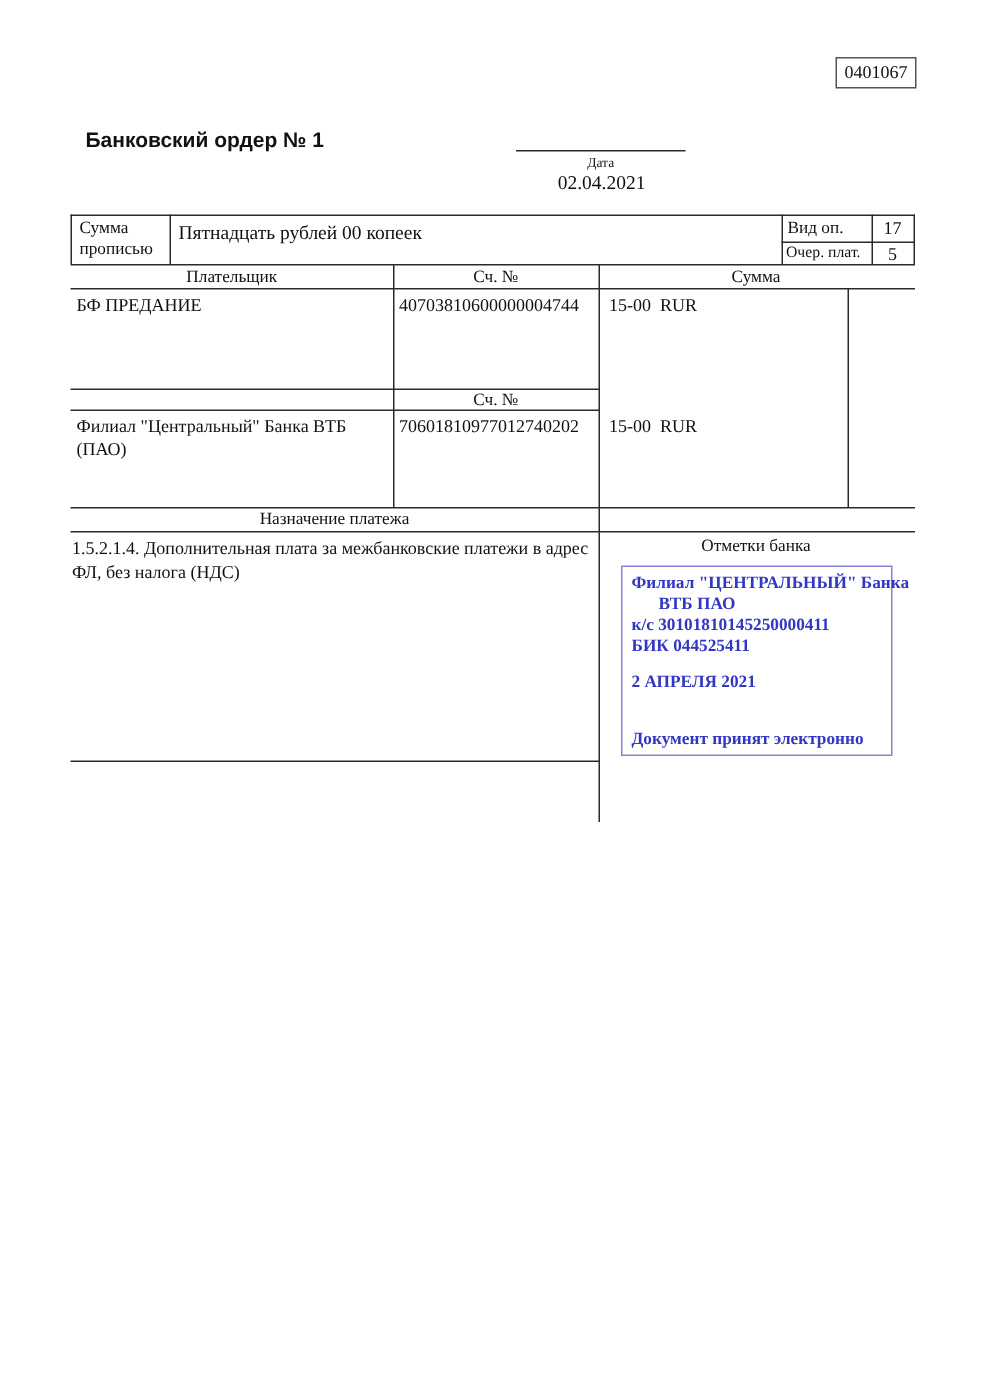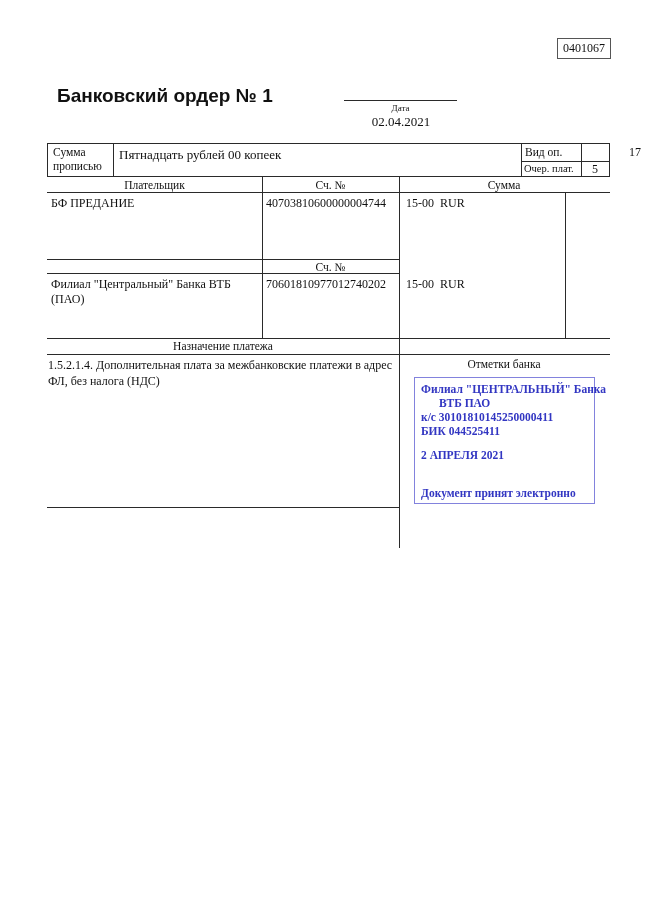--- a/index.html
+++ b/index.html
@@ -15,21 +15,21 @@
   .c{text-align:center;white-space:normal;}
   .lbl{font-size:11.5px;}
   .hl{position:absolute;height:1px;background:#2a2a2a;}
   .vl{position:absolute;width:1px;background:#2a2a2a;}
   #code-box{
     position:absolute;left:557px;top:38px;width:52px;height:19px;
     border:1px solid #555;font-size:12px;text-align:center;line-height:19px;
   }
   #doc-title{
     position:absolute;left:57px;top:85px;
-    font-family:"Liberation Sans", sans-serif;font-weight:bold;font-size:19px;
+    font-family:"Liberation Sans", sans-serif;font-weight:bold;font-size:14px;
   }
   #stamp{
     position:absolute;left:414px;top:377px;width:181px;height:127px;
     border:1.5px solid #8282dd;box-sizing:border-box;
     font-weight:bold;font-size:11.5px;
   }
   .stamp-line{position:absolute;left:6px;white-space:pre;line-height:13.5px;}
 </style>
 </head>
 <body>
@@ -61,21 +61,21 @@
   <div class="vl" style="left:581px;top:143px;height:33px;"></div>
   <div class="vl" style="left:609px;top:143px;height:33px;"></div>
   <div class="vl" style="left:262px;top:176px;height:162px;"></div>
   <div class="vl" style="left:399px;top:176px;height:372px;"></div>
   <div class="vl" style="left:565px;top:192px;height:146px;"></div>
 
   <div class="t lbl" style="left:53px;top:146px;">Сумма</div>
   <div class="t lbl" style="left:53px;top:160px;">прописью</div>
   <div class="t" style="left:119px;top:148px;font-size:13px;text-align:center;">Пятнадцать рублей 00 копеек</div>
   <div class="t lbl" style="left:525px;top:146px;">Вид оп.</div>
-  <div class="t c" style="left:581px;top:146px;width:28px;font-size:12px;padding-left:40px;">17</div>
+  <div class="t c" style="left:581px;top:146px;width:28px;font-size:12px;">17</div>
   <div class="t" style="left:524px;top:163px;font-size:10.5px;">Очер. плат.</div>
   <div class="t c" style="left:581px;top:163px;width:28px;font-size:12px;">5</div>
 
   <div class="t c lbl" style="left:47px;top:179px;width:215px;">Плательщик</div>
   <div class="t c lbl" style="left:262px;top:179px;width:137px;">Сч. №</div>
   <div class="t c lbl" style="left:399px;top:179px;width:210px;">Сумма</div>
 
   <div class="t" style="left:51px;top:197px;">БФ ПРЕДАНИЕ</div>
   <div class="t" style="left:266px;top:197px;">40703810600000004744</div>
   <div class="t" style="left:406px;top:197px;">15-00  RUR</div>

